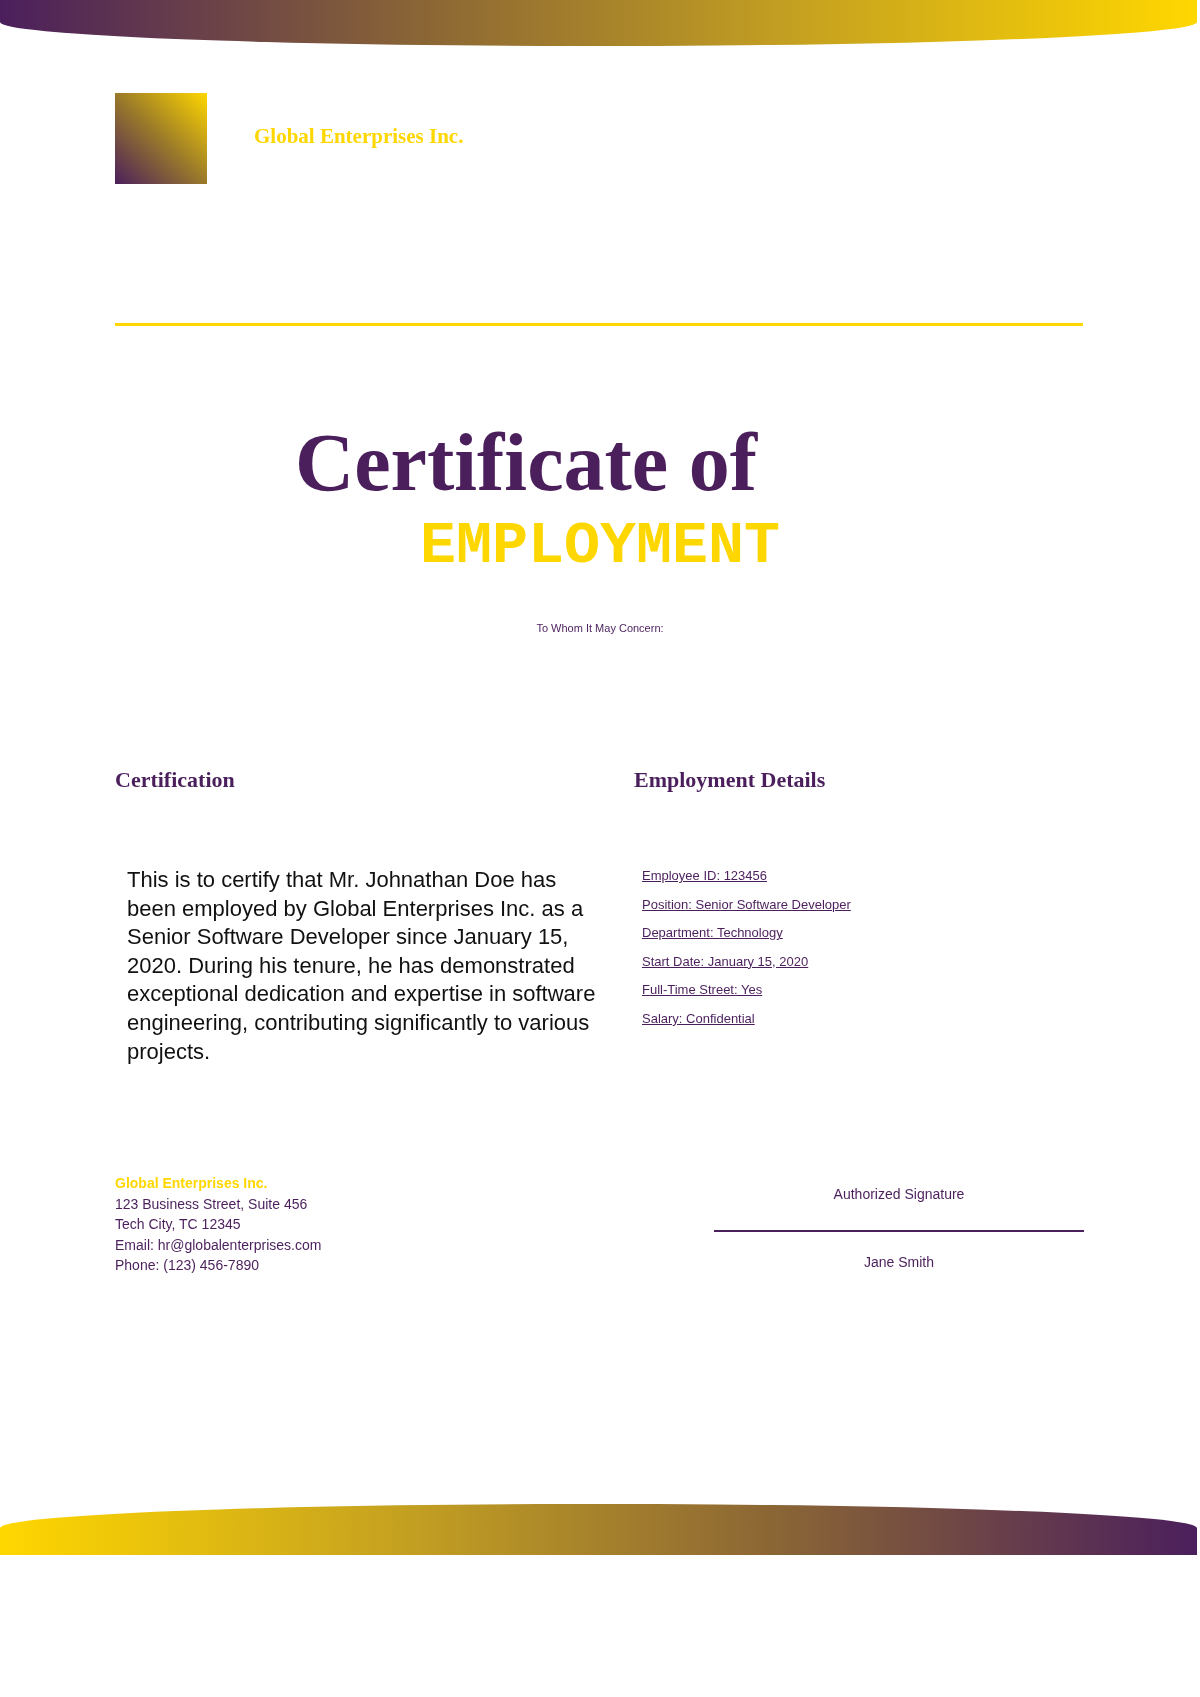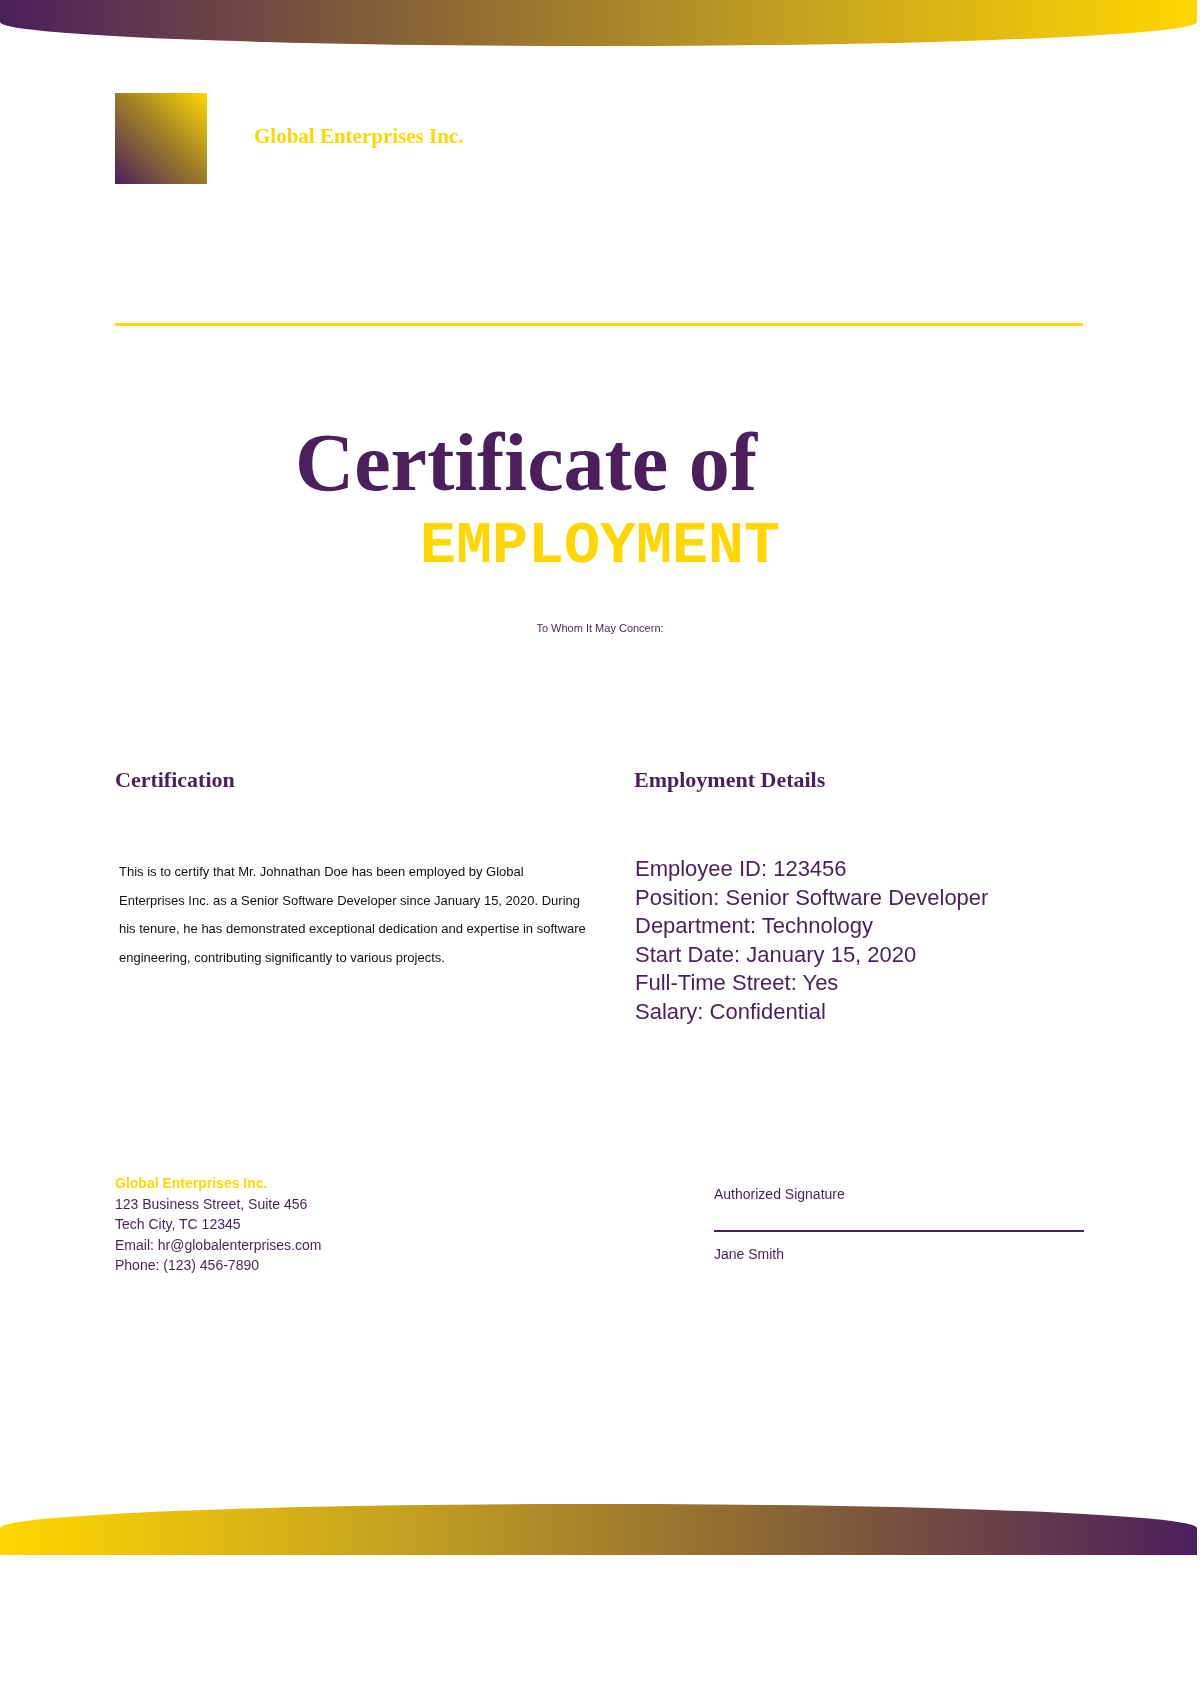--- a/index.html
+++ b/index.html
@@ -95,65 +95,66 @@
     color: #4b1f5c;
     text-align: center;
   }
   .col-left { left: 115px; }
   .col-right { left: 634px; }
   .body-text {
     position: absolute;
     left: 115px;
     top: 854px;
     width: 470px;
-    font-size: 13px;
+    font-size: 22px;
     line-height: 28.6px;
     color: #111111;
-    margin: 4px;
+    margin: 12px;
   }
   .details {
     position: absolute;
     left: 634px;
     top: 854px;
-    margin: 1px;
+    margin: 8px;
     padding: 0;
     list-style: none;
-    font-size: 22px;
+    font-size: 13px;
     line-height: 28.6px;
     color: #4b1f5c;
+    text-decoration: underline;
   }
   .address {
     position: absolute;
     left: 115px;
     top: 1173px;
     font-size: 14px;
     line-height: 20.6px;
     color: #4b1f5c;
   }
   .address .addr-company {
     color: #ffd700;
     font-weight: bold;
   }
   .signature {
     position: absolute;
     left: 714px;
     top: 1184px;
     width: 370px;
-    text-align: left;
+    text-align: center;
     font-size: 14px;
     color: #4b1f5c;
   }
   .sig-label { line-height: 20px; }
   .sig-line {
     margin-top: 26px;
     height: 2px;
     background: #4b1f5c;
     width: 370px;
   }
-  .sig-name { margin-top: 11px; line-height: 23px; }
+  .sig-name { margin-top: 19px; line-height: 23px; }
   .sig-title { line-height: 23px; }
 </style>
 </head>
 <body>
 
 <div class="band band-top"></div>
 
 <div class="logo-square"></div>
 <div class="company-name">Global Enterprises Inc.</div>
 

